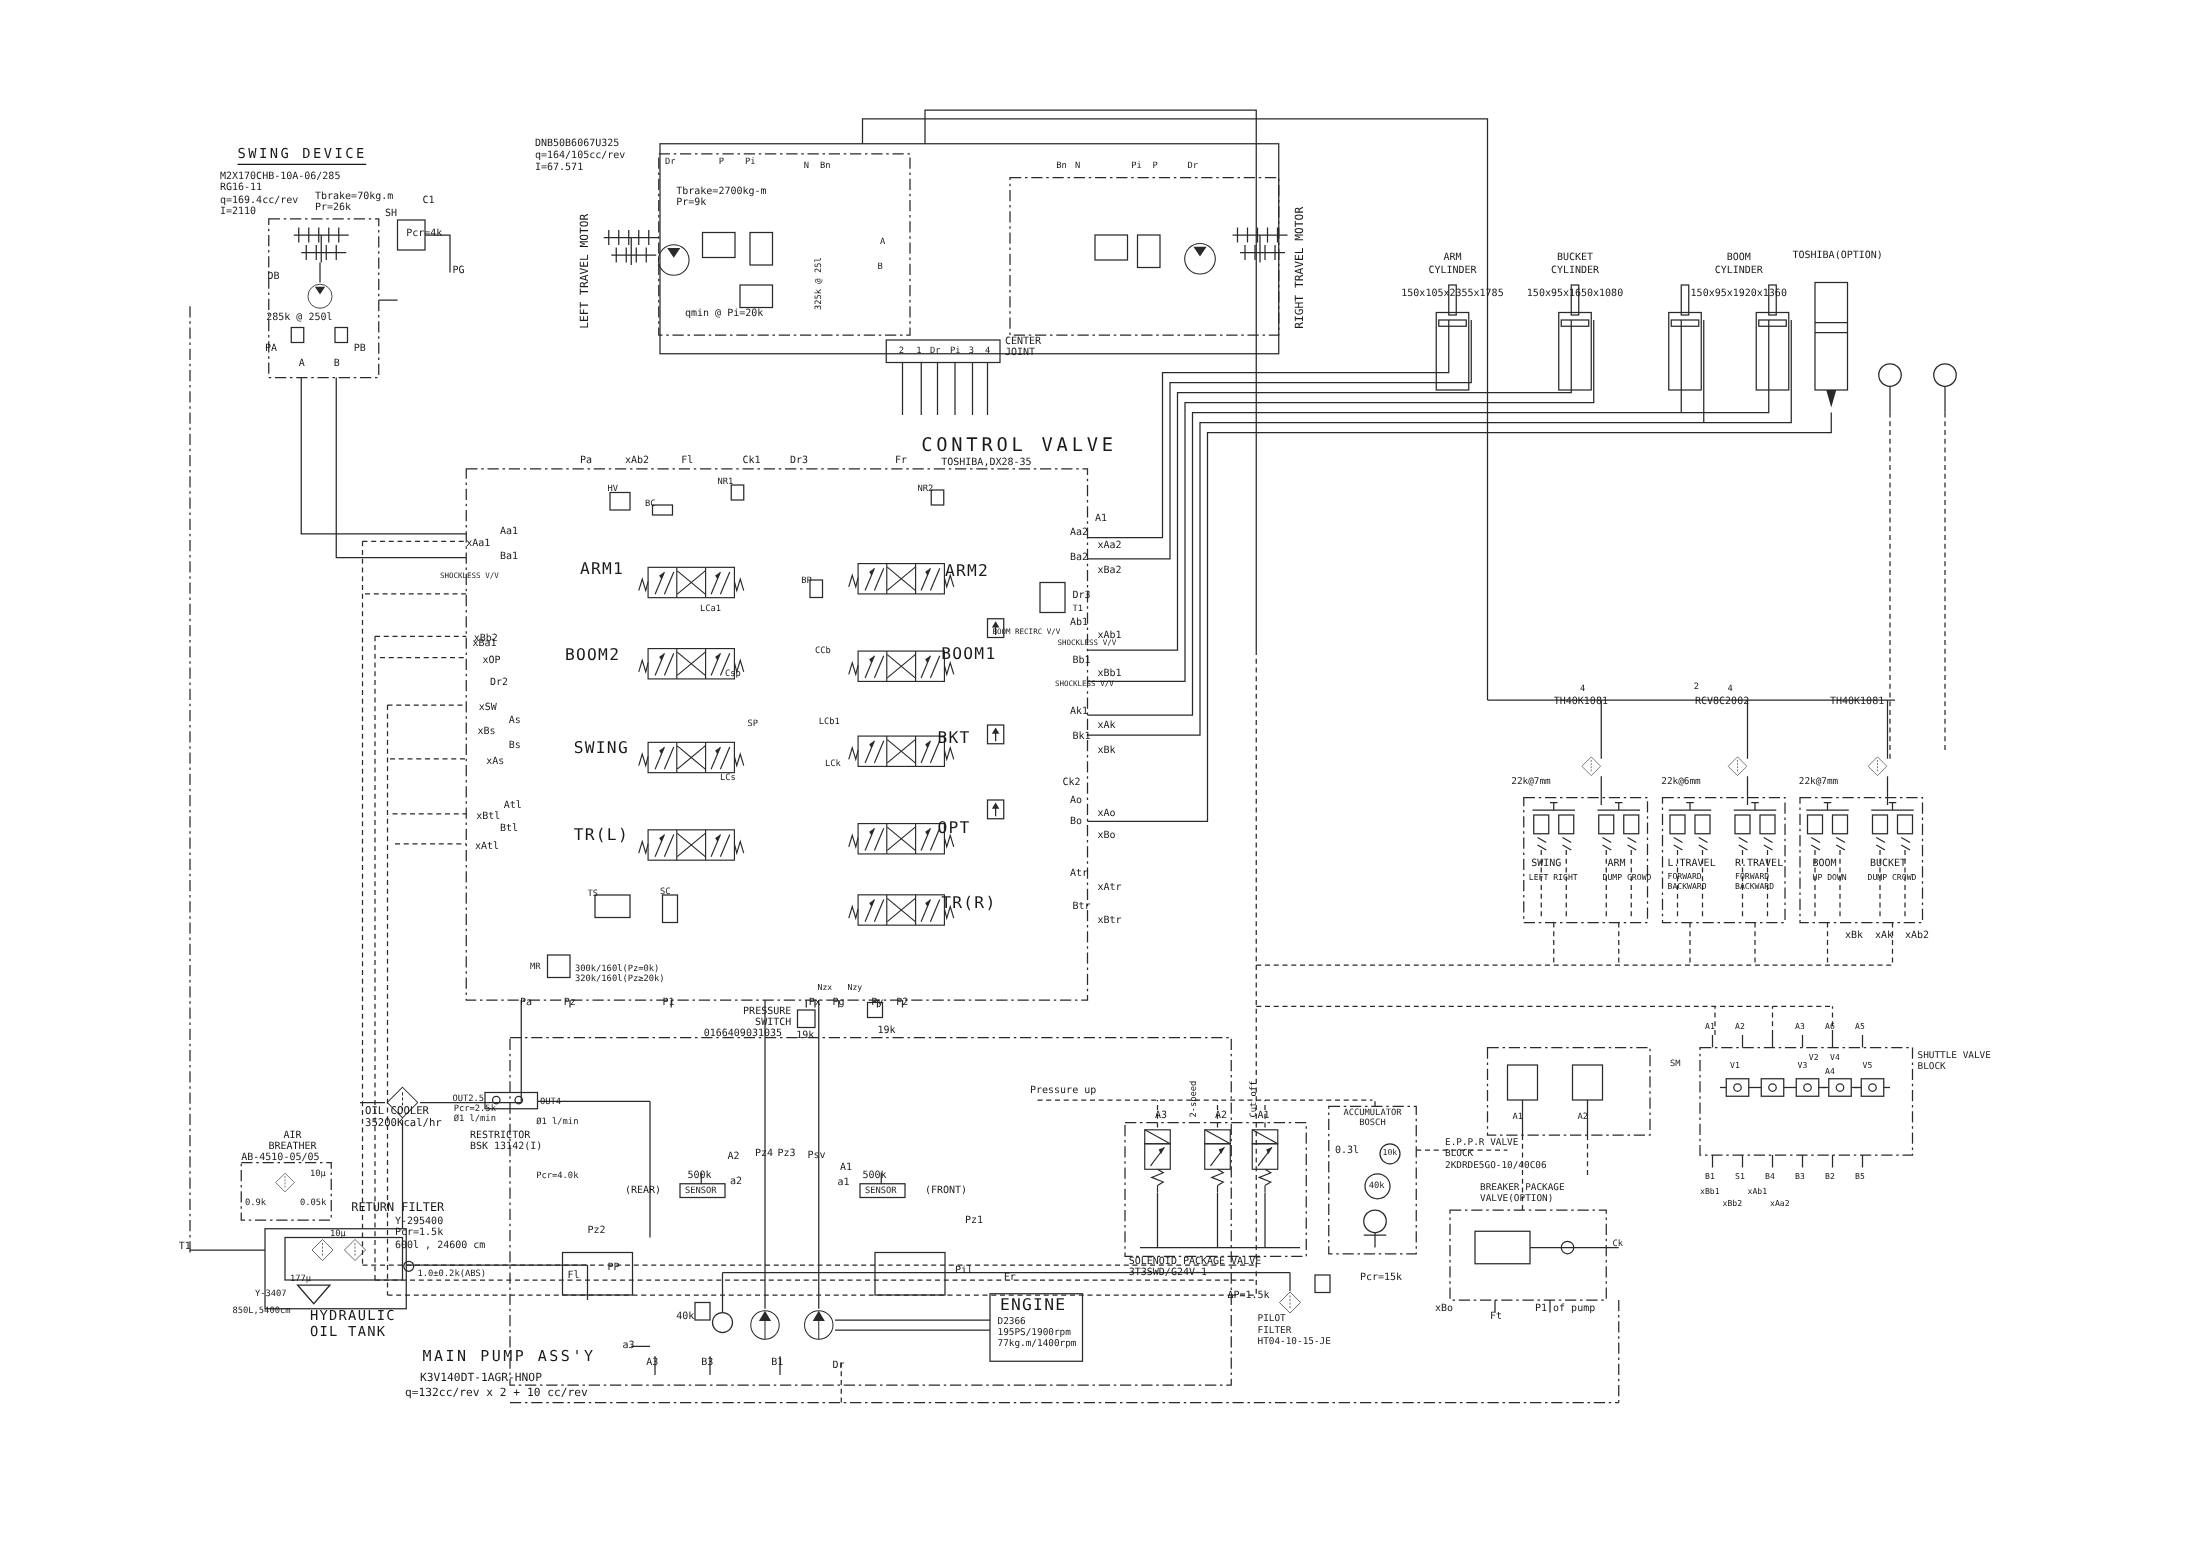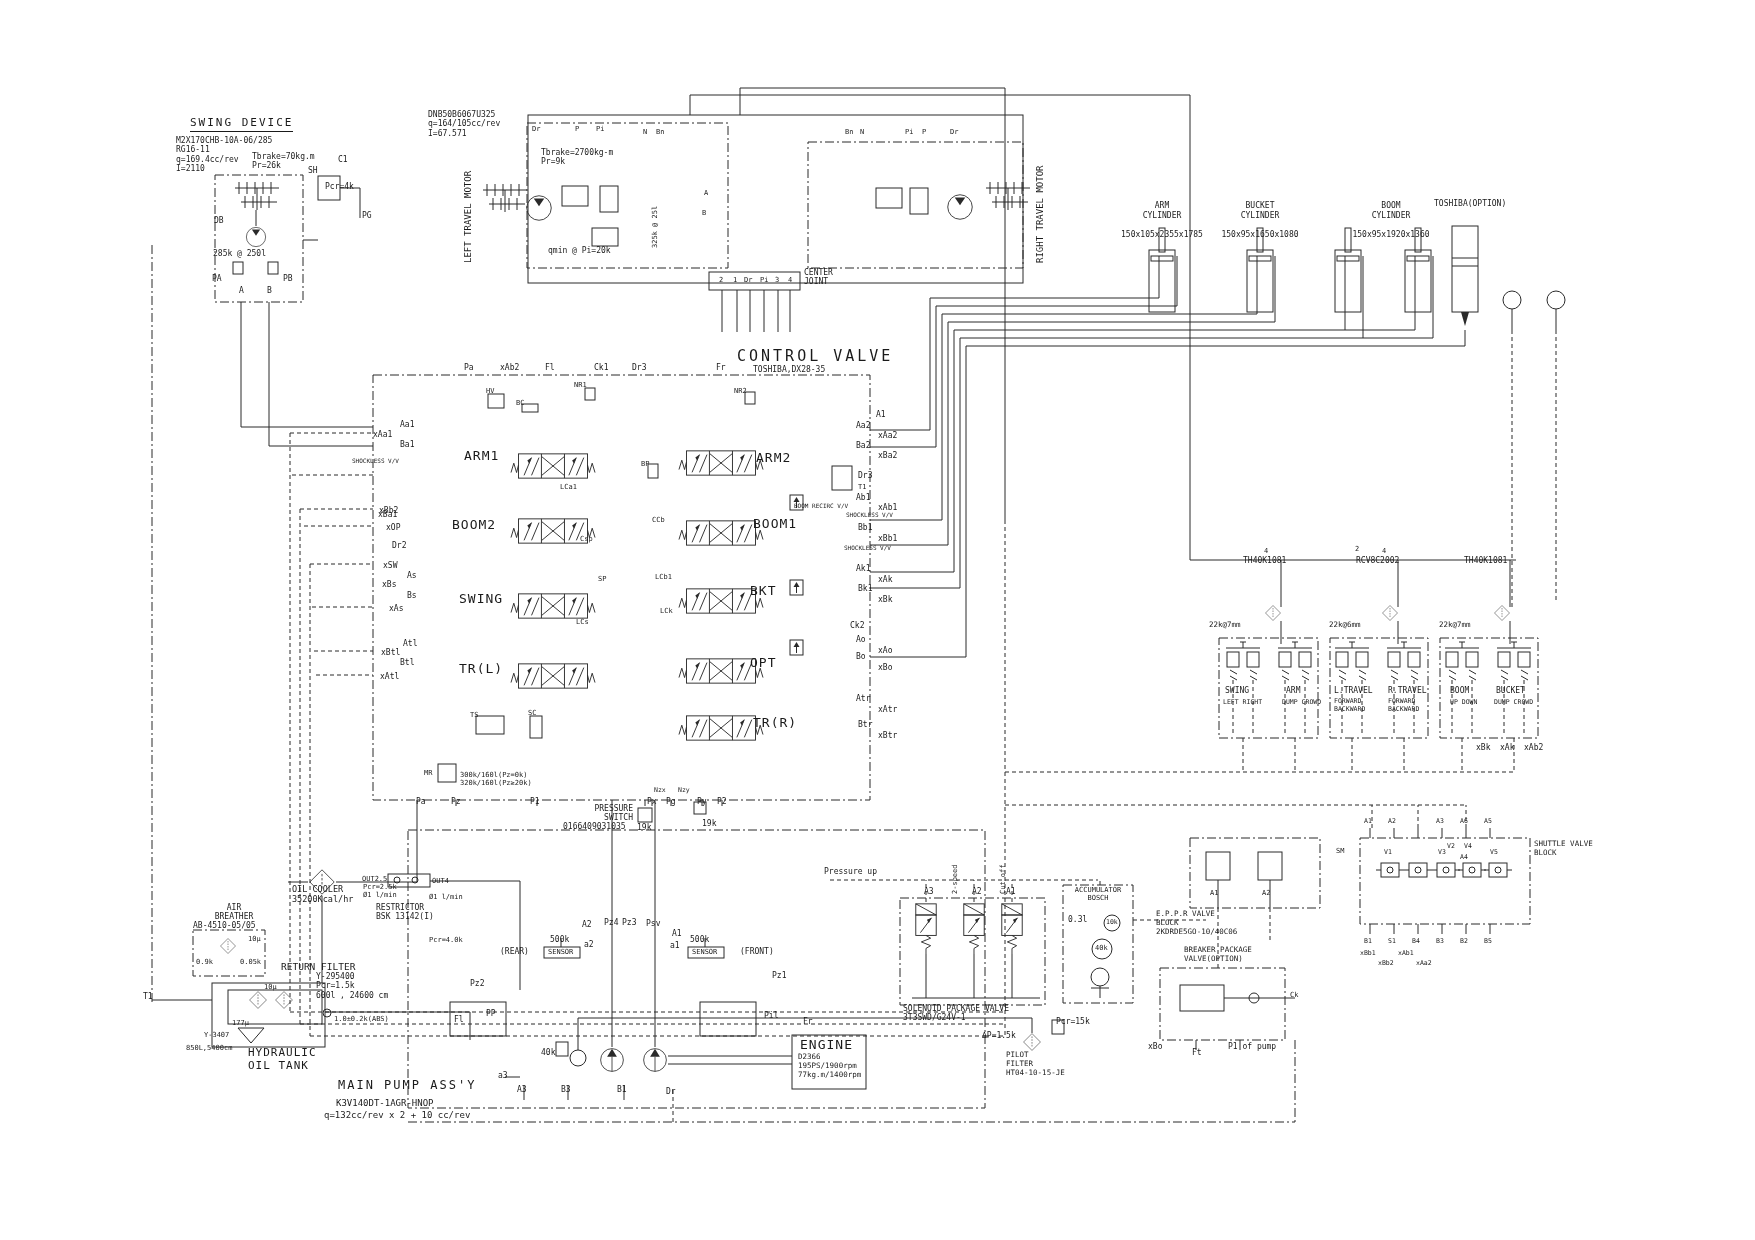--- a/index.html
+++ b/index.html
@@ -494,21 +494,21 @@
       <span class="lbl" style="left: 541px; top: 1049px;">40k</span>
       <span class="lbl" style="left: 924px; top: 888px;">A3</span>
       <span class="lbl" style="left: 972px; top: 888px;">A2</span>
       <span class="lbl" style="left: 1006px; top: 888px;">A1</span>
       <span class="lbl" style="left: 824px; top: 868px;">Pressure up</span>
       <span class="lbl rot" style="left: 952px; top: 894px; font-size: 7px;">2-speed</span>
       <span class="lbl rot" style="left: 1000px; top: 894px; font-size: 7px;">Cut off</span>
       <span class="lbl" style="left: 1068px; top: 916px;">0.3l</span>
       <span class="lbl" style="left: 1106px; top: 919px; font-size: 6.5px;">10k</span>
       <span class="lbl" style="left: 1095px; top: 945px; font-size: 7px;">40k</span>
-      <span class="lbl" style="left: 1056px; top: 1018px;">Pcr=15k</span>
+      <span class="lbl" style="left: 1088px; top: 1018px;">Pcr=15k</span>
       <span class="lbl" style="left: 982px; top: 1032px;">ΔP=1.5k</span>
       <span class="lbl" style="left: 1210px; top: 890px; font-size: 7px;">A1</span>
       <span class="lbl" style="left: 1262px; top: 890px; font-size: 7px;">A2</span>
       <span class="lbl" style="left: 1290px; top: 992px; font-size: 7px;">Ck</span>
       <span class="lbl" style="left: 1148px; top: 1043px;">xBo</span>
       <span class="lbl" style="left: 1192px; top: 1049px;">Ft</span>
       <span class="lbl" style="left: 1228px; top: 1043px;">P1 of pump</span>
       <span class="lbl" style="left: 1264px; top: 548px; font-size: 7px;">4</span>
       <span class="lbl" style="left: 1355px; top: 546px; font-size: 7px;">2</span>
       <span class="lbl" style="left: 1382px; top: 548px; font-size: 7px;">4</span>

